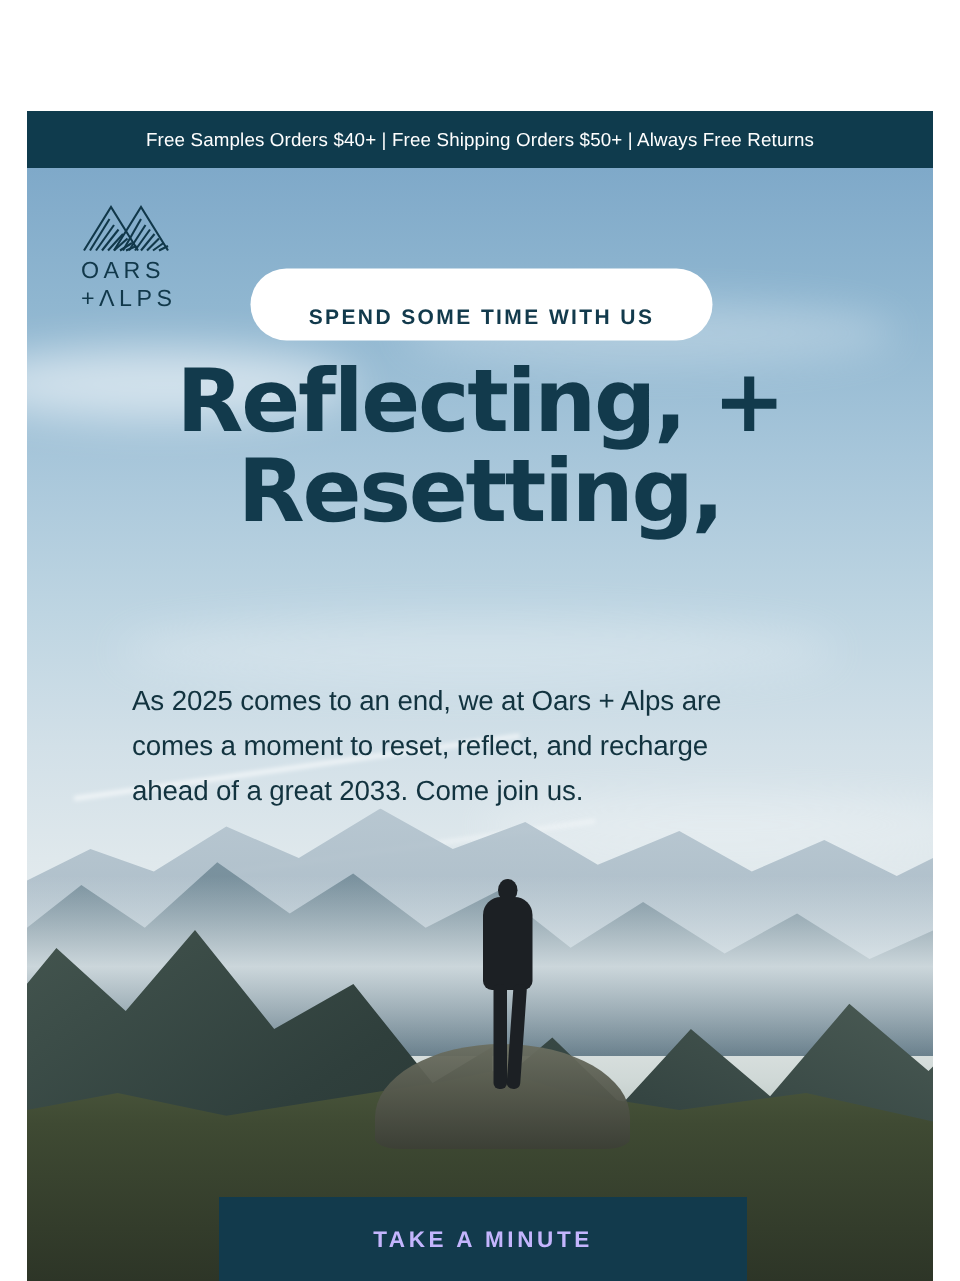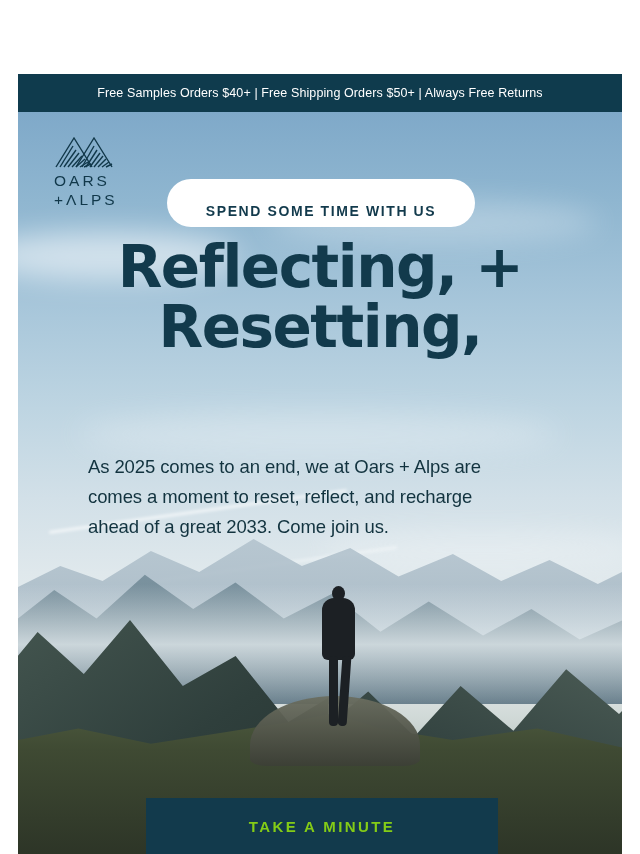--- a/index.html
+++ b/index.html
@@ -261,21 +261,21 @@
     left: 128px;
     bottom: 0;
     width: 352px;
     height: 56px;
     background: #123a4c;
     display: flex;
     align-items: center;
     justify-content: center;
   }
   .cta-text {
-    color: #84cc16;
+    color: #c4b5fd;
     font-size: 15px;
     font-weight: 700;
     letter-spacing: 2.4px;
   }
 </style>
 </head>
 <body>
 
 <div class="page">
   <div class="email">

